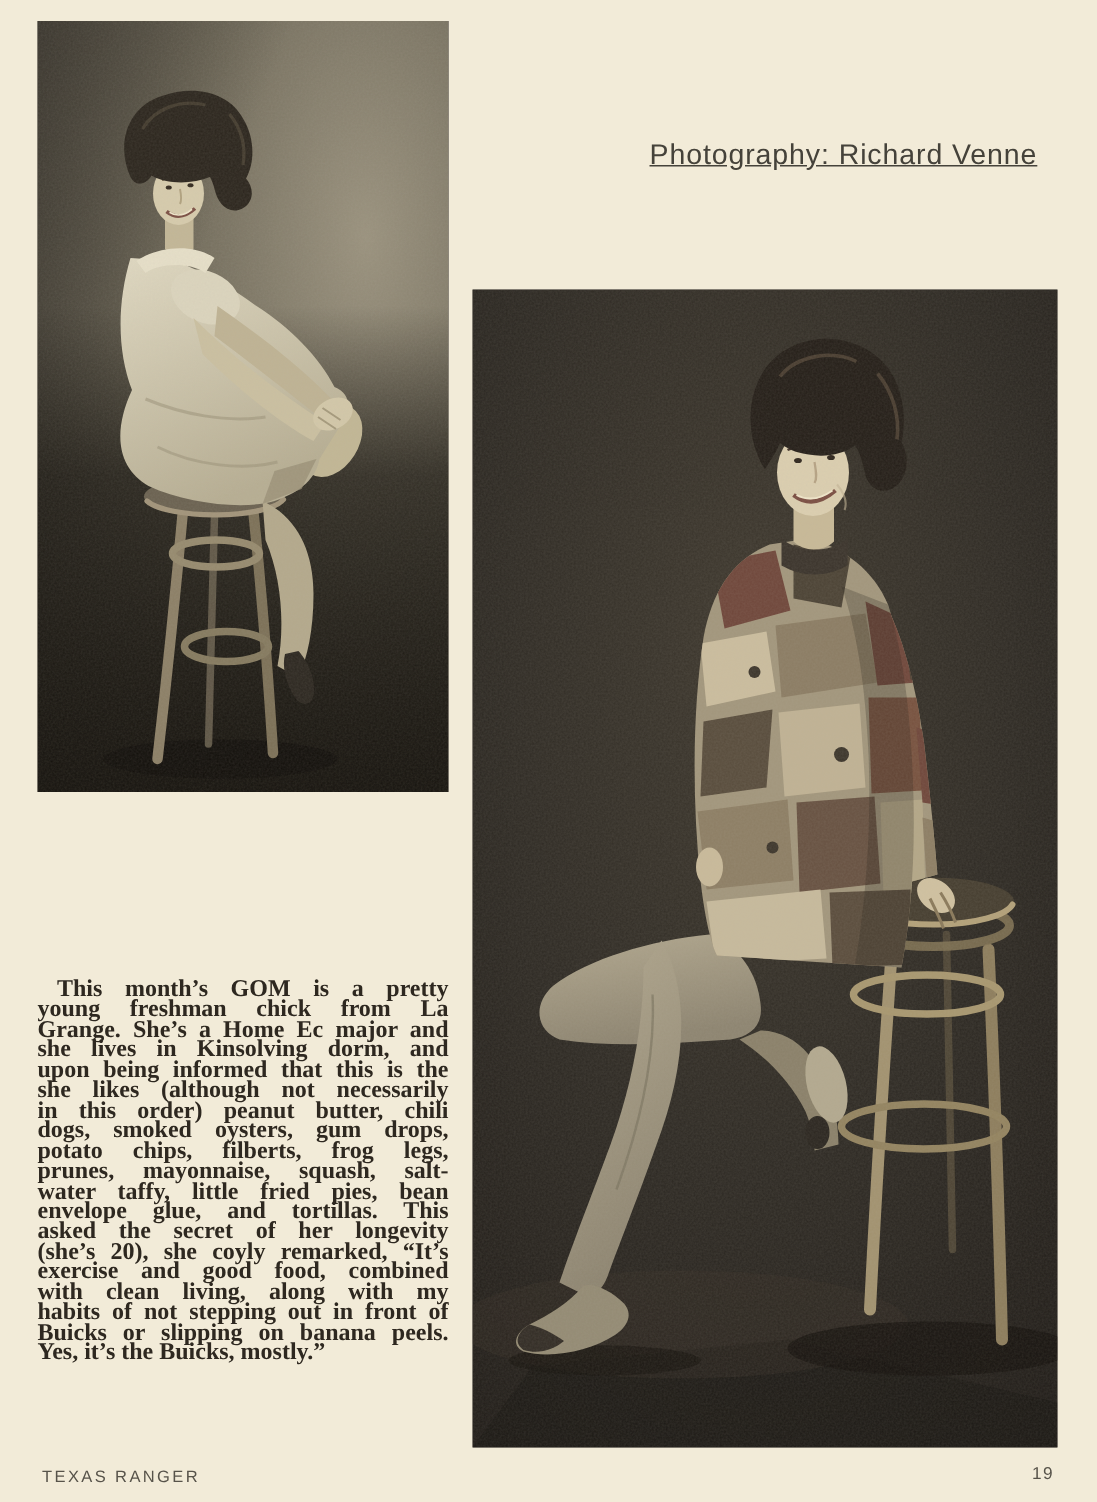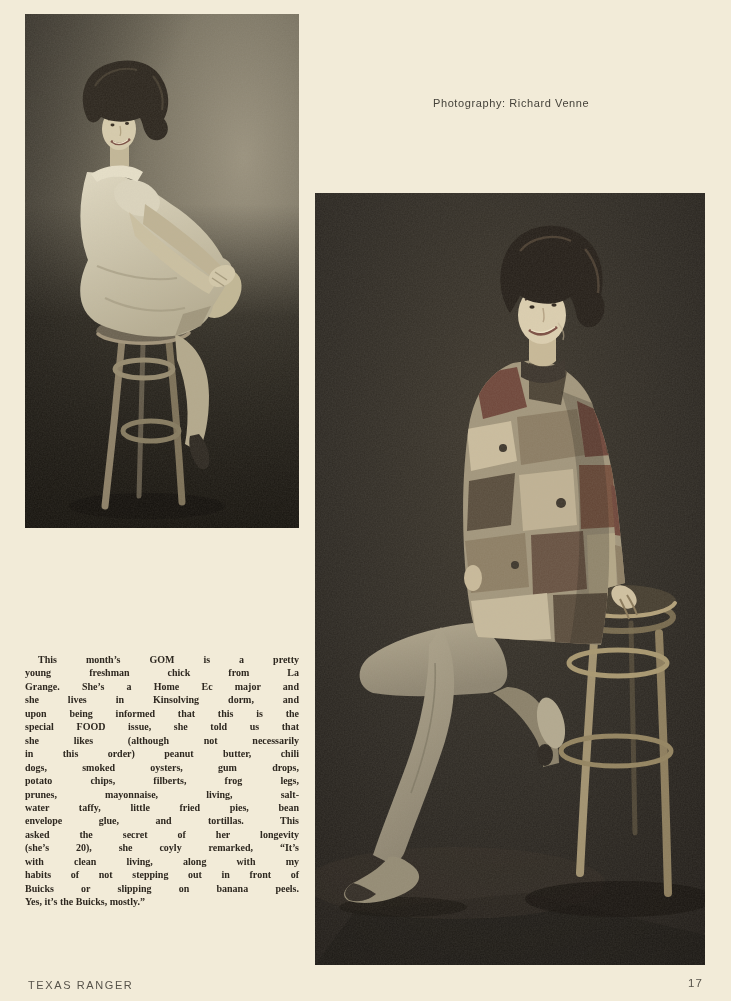--- a/index.html
+++ b/index.html
@@ -4,25 +4,25 @@
 <style>
   html,body{margin:0;padding:0;}
   body{width:731px;height:1001px;overflow:hidden;background:#f2ebd8;
        font-family:"Liberation Sans",sans-serif;}
   .page{position:relative;width:731px;height:1001px;background:#f2ebd8;}
   figure{margin:0;padding:0;}
   .photo{position:absolute;overflow:hidden;background:#2b2723;}
   .photo svg{display:block;width:100%;height:100%;}
   .photo-left{left:25px;top:14px;width:274px;height:514px;}
   .photo-right{left:315px;top:193px;width:390px;height:772px;}
-  .credit{position:absolute;left:433px;top:96px;font-size:11px;line-height:15px;
-          color:#45423a;letter-spacing:0.6px;}
+  .credit{position:absolute;left:433px;top:96px;font-size:19px;line-height:15px;
+          color:#45423a;letter-spacing:0.6px;text-decoration:underline;}
   .article{position:absolute;left:25px;top:653px;width:274px;
            font-family:"Liberation Serif",serif;font-weight:700;
-           font-size:10px;line-height:13.45px;color:#2e2820;}
+           font-size:16px;line-height:13.45px;color:#2e2820;}
   .article .ln{text-align:justify;text-align-last:justify;white-space:normal;}
   .article .ln.first{text-indent:13px;}
   .article .ln.last{text-align-last:left;}
   .footer-title{position:absolute;left:28px;top:979px;font-size:11px;
                 letter-spacing:1.6px;color:#57534a;}
   .footer-page{position:absolute;left:688px;top:977px;font-size:11.5px;
                letter-spacing:1px;color:#57534a;}
 </style>
 </head>
 <body>
@@ -186,32 +186,32 @@
       <rect width="390" height="772" filter="url(#Rgrain)" opacity="0.28"></rect>
     </svg>
   </figure>
 
   <div class="article">
     <div class="ln first">This month’s GOM is a pretty</div>
     <div class="ln">young freshman chick from La</div>
     <div class="ln">Grange. She’s a Home Ec major and</div>
     <div class="ln">she lives in Kinsolving dorm, and</div>
     <div class="ln">upon being informed that this is the</div>
-    <div class="ln">special FOOD issue, she told us that</div>
     <div class="ln">she likes (although not necessarily</div>
     <div class="ln">in this order) peanut butter, chili</div>
     <div class="ln">dogs, smoked oysters, gum drops,</div>
     <div class="ln">potato chips, filberts, frog legs,</div>
-    <div class="ln">prunes, mayonnaise, living, salt-</div>
+    <div class="ln">prunes, mayonnaise, squash, salt-</div>
     <div class="ln">water taffy, little fried pies, bean</div>
     <div class="ln">envelope glue, and tortillas. This</div>
     <div class="ln">asked the secret of her longevity</div>
     <div class="ln">(she’s 20), she coyly remarked, “It’s</div>
+    <div class="ln">exercise and good food, combined</div>
     <div class="ln">with clean living, along with my</div>
     <div class="ln">habits of not stepping out in front of</div>
     <div class="ln">Buicks or slipping on banana peels.</div>
     <div class="ln last">Yes, it’s the Buicks, mostly.”</div>
   </div>
 
   <div class="footer-title">TEXAS RANGER</div>
-  <div class="footer-page">17</div>
+  <div class="footer-page">19</div>
 
 </div>
 
 </body></html>

